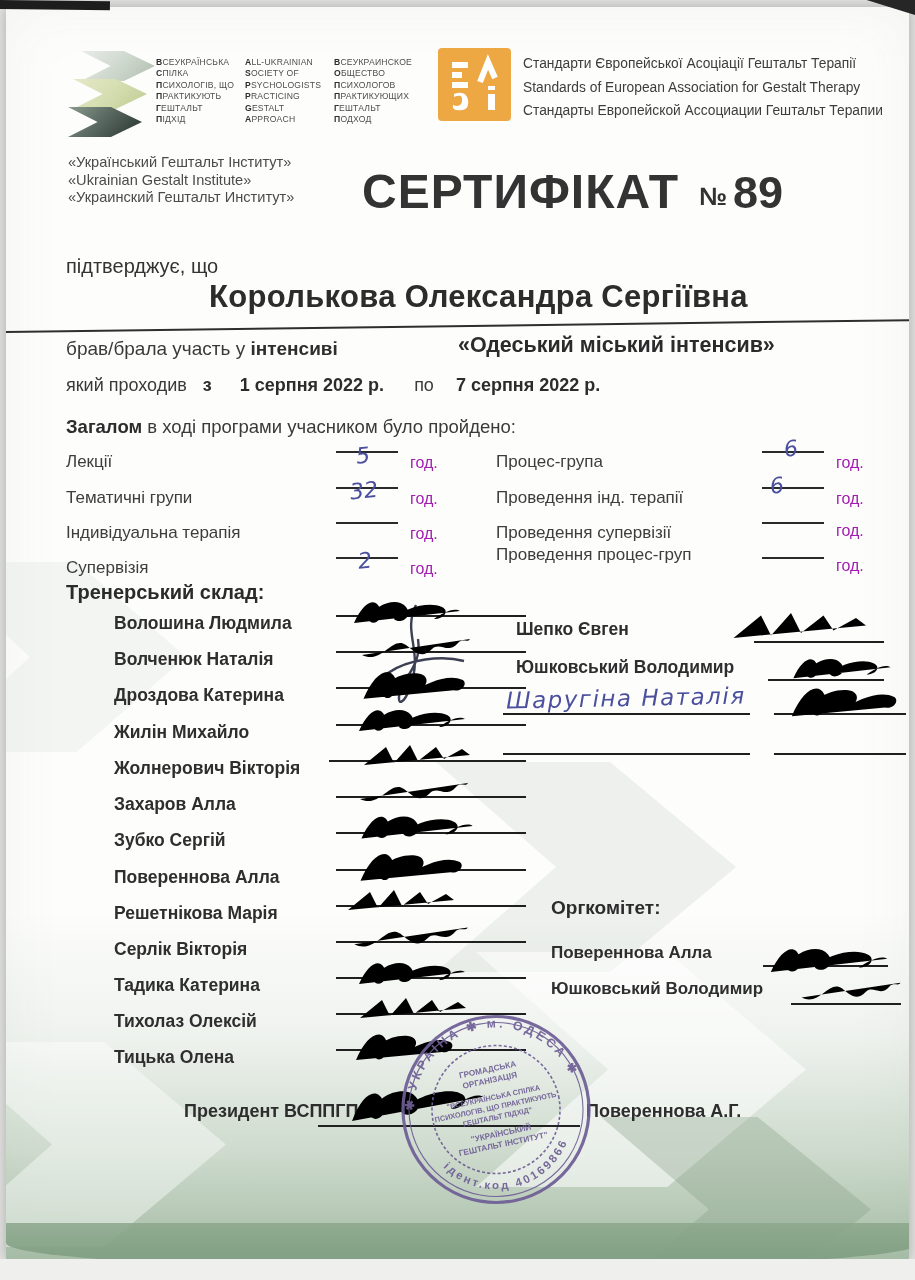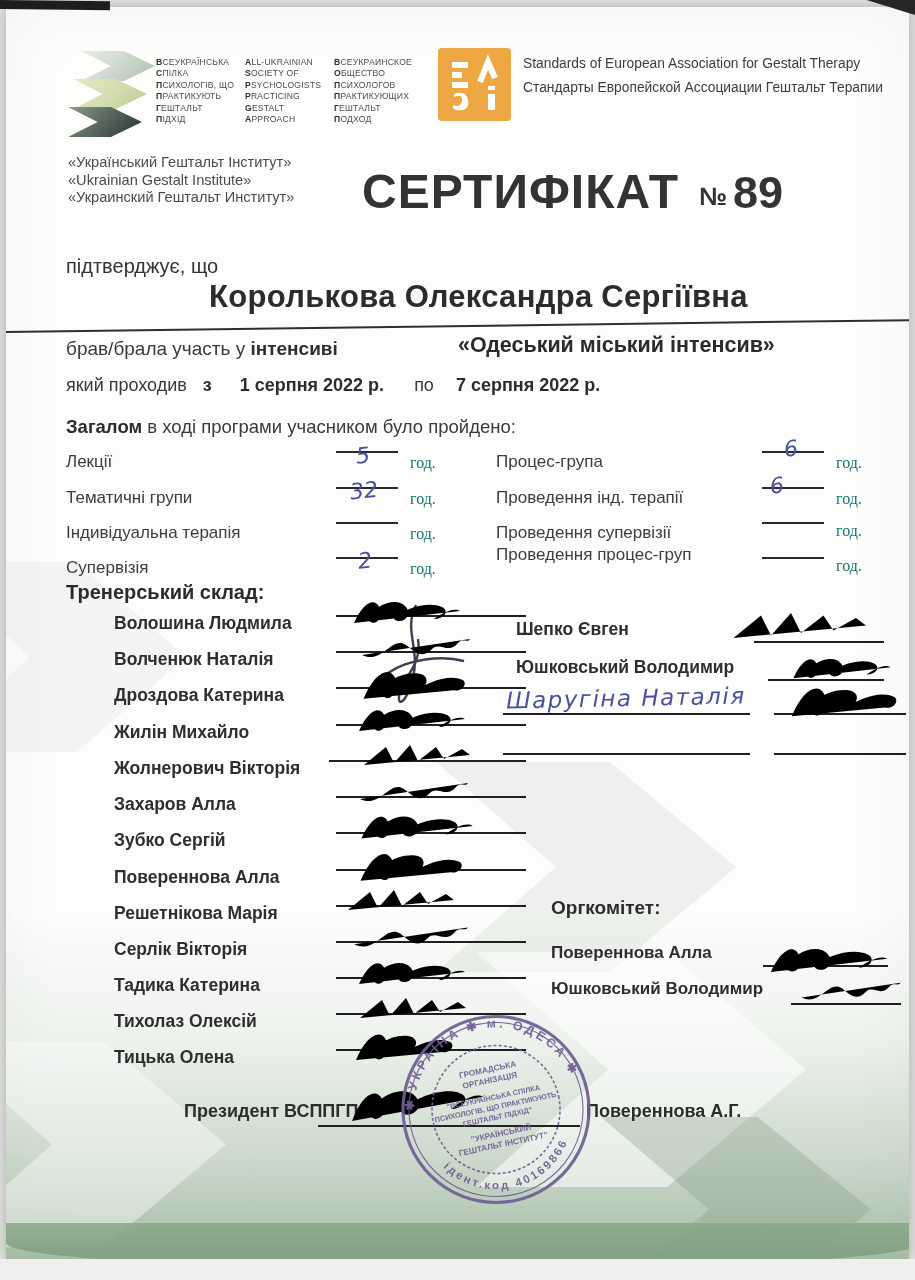--- a/index.html
+++ b/index.html
@@ -52,21 +52,21 @@
 
   .daterow{position:absolute;left:60px;top:368px;font-size:18px;color:#3a3a3a;display:flex;}
   .daterow .b{font-weight:800;color:#2c2c2c;}
   .daterow span{display:inline-block;}
 
   
   .totals-head{position:absolute;left:60px;top:409px;font-size:18.5px;color:#3a3a3a;}
   .totals-head b{font-weight:800;color:#2c2c2c;}
   .hrow-label{position:absolute;font-size:17px;color:#3d3d3d;}
   .hline{position:absolute;border-bottom:2px solid #2a2a2a;width:62px;}
-  .hunit{position:absolute;font-size:16px;color:#0f766e;font-family:Liberation Serif, serif;}
+  .hunit{position:absolute;font-size:16px;color:#a21caf;}
   .hval{position:absolute;font-size:22px;font-style:italic;color:#4a4f9e;transform:rotate(-6deg);font-family:"DejaVu Sans",sans-serif;}
 
   
   .sec-head{position:absolute;font-size:20px;font-weight:800;color:#2b2b2b;}
   .tname{position:absolute;font-size:17.5px;font-weight:700;color:#2e2e2e;}
   .sline{position:absolute;border-bottom:2px solid #1f1f1f;}
   .sig{position:absolute;pointer-events:none;}
   .hand{position:absolute;font-size:23px;font-style:italic;color:#4a4f9e;letter-spacing:1.5px;transform:rotate(-1.2deg);font-family:"DejaVu Sans",sans-serif;}
 
   
@@ -146,20 +146,21 @@
         <path d="M42,34 L50,14 L57,30" fill="none"></path>
       </g>
       <g fill="#fff">
         <path d="M16,46 q12,-4 14,6 q2,12 -12,10 q-4,-1 -3,-5 q8,3 9,-4 q1,-8 -8,-4 z"></path>
         <rect x="50" y="46" width="7" height="16"></rect>
           <rect x="50" y="38" width="7" height="4"></rect>
       </g>
     </svg>
   </div>
   <div class="eagt-lines">
+    <div>Стандарти Європейської Асоціації Гештальт Терапії</div>
     <div>Standards of European Association for Gestalt Therapy</div>
     <div>Стандарты Европейской Ассоциации Гештальт Терапии</div>
   </div>
 
   <div class="inst">
     <div>«Український Гештальт Інститут»</div>
     <div>«Ukrainian Gestalt Institute»</div>
     <div>«Украинский Гештальт Институт»</div>
   </div>
 

